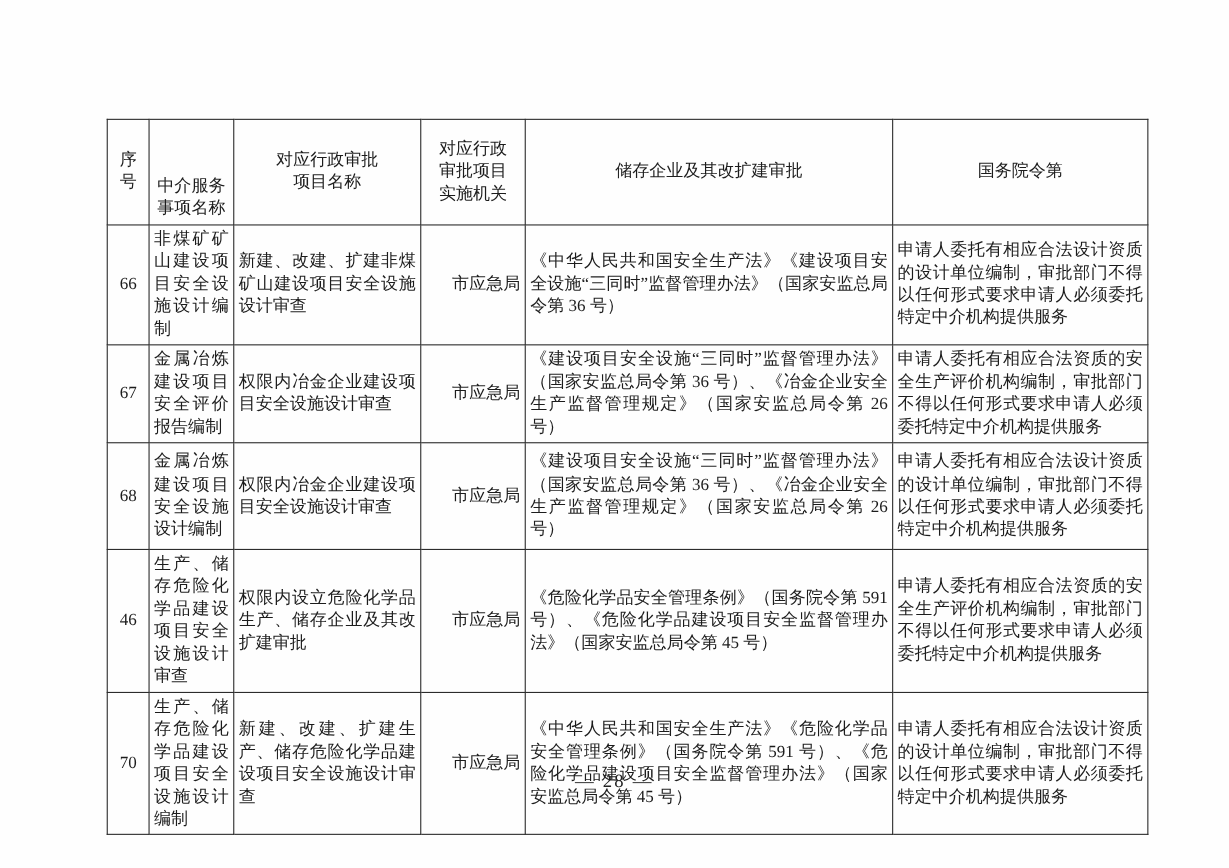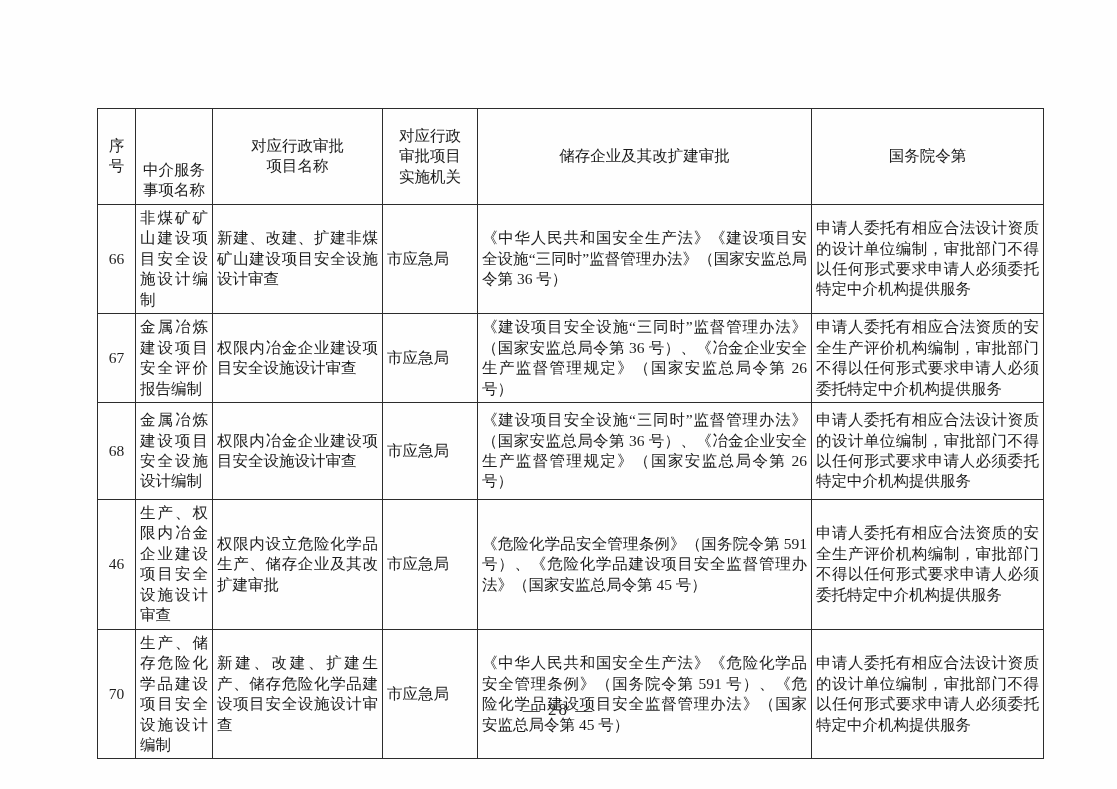--- a/index.html
+++ b/index.html
@@ -52,21 +52,21 @@
   td.cell-name {
     text-align: justify;
     text-justify: inter-character;
     padding: 2px 3px;
   }
   td.cell-project {
     text-align: justify;
     text-justify: inter-character;
     padding: 3px 6px;
   }
-  td.cell-agency { text-align: left; }
+  td.cell-agency { text-align: right; }
   td.cell-basis {
     text-align: justify;
     text-justify: inter-character;
     padding: 3px 8px;
   }
   td.cell-req {
     text-align: justify;
     text-justify: inter-character;
     padding: 3px 4px;
   }
@@ -129,21 +129,21 @@
         <tr style="height:97px">
           <td class="cell-no">68</td>
           <td class="cell-name">金属冶炼建设项目安全设施设计编制</td>
           <td class="cell-project">权限内冶金企业建设项目安全设施设计审查</td>
           <td class="cell-agency">市应急局</td>
           <td class="cell-basis">《建设项目安全设施“三同时”监督管理办法》（国家安监总局令第 36 号）、《冶金企业安全生产监督管理规定》（国家安监总局令第 26 号）</td>
           <td class="cell-req">申请人委托有相应合法设计资质的设计单位编制，审批部门不得以任何形式要求申请人必须委托特定中介机构提供服务</td>
         </tr>
         <tr style="height:125px">
           <td class="cell-no">46</td>
-          <td class="cell-name">生产、权限内冶金企业建设项目安全设施设计审查</td>
+          <td class="cell-name">生产、储存危险化学品建设项目安全设施设计审查</td>
           <td class="cell-project">权限内设立危险化学品生产、储存企业及其改扩建审批</td>
           <td class="cell-agency">市应急局</td>
           <td class="cell-basis">《危险化学品安全管理条例》（国务院令第 591 号）、《危险化学品建设项目安全监督管理办法》（国家安监总局令第 45 号）</td>
           <td class="cell-req">申请人委托有相应合法资质的安全生产评价机构编制，审批部门不得以任何形式要求申请人必须委托特定中介机构提供服务</td>
         </tr>
         <tr style="height:123px">
           <td class="cell-no">70</td>
           <td class="cell-name">生产、储存危险化学品建设项目安全设施设计编制</td>
           <td class="cell-project">新建、改建、扩建生产、储存危险化学品建设项目安全设施设计审查</td>
           <td class="cell-agency">市应急局</td>

